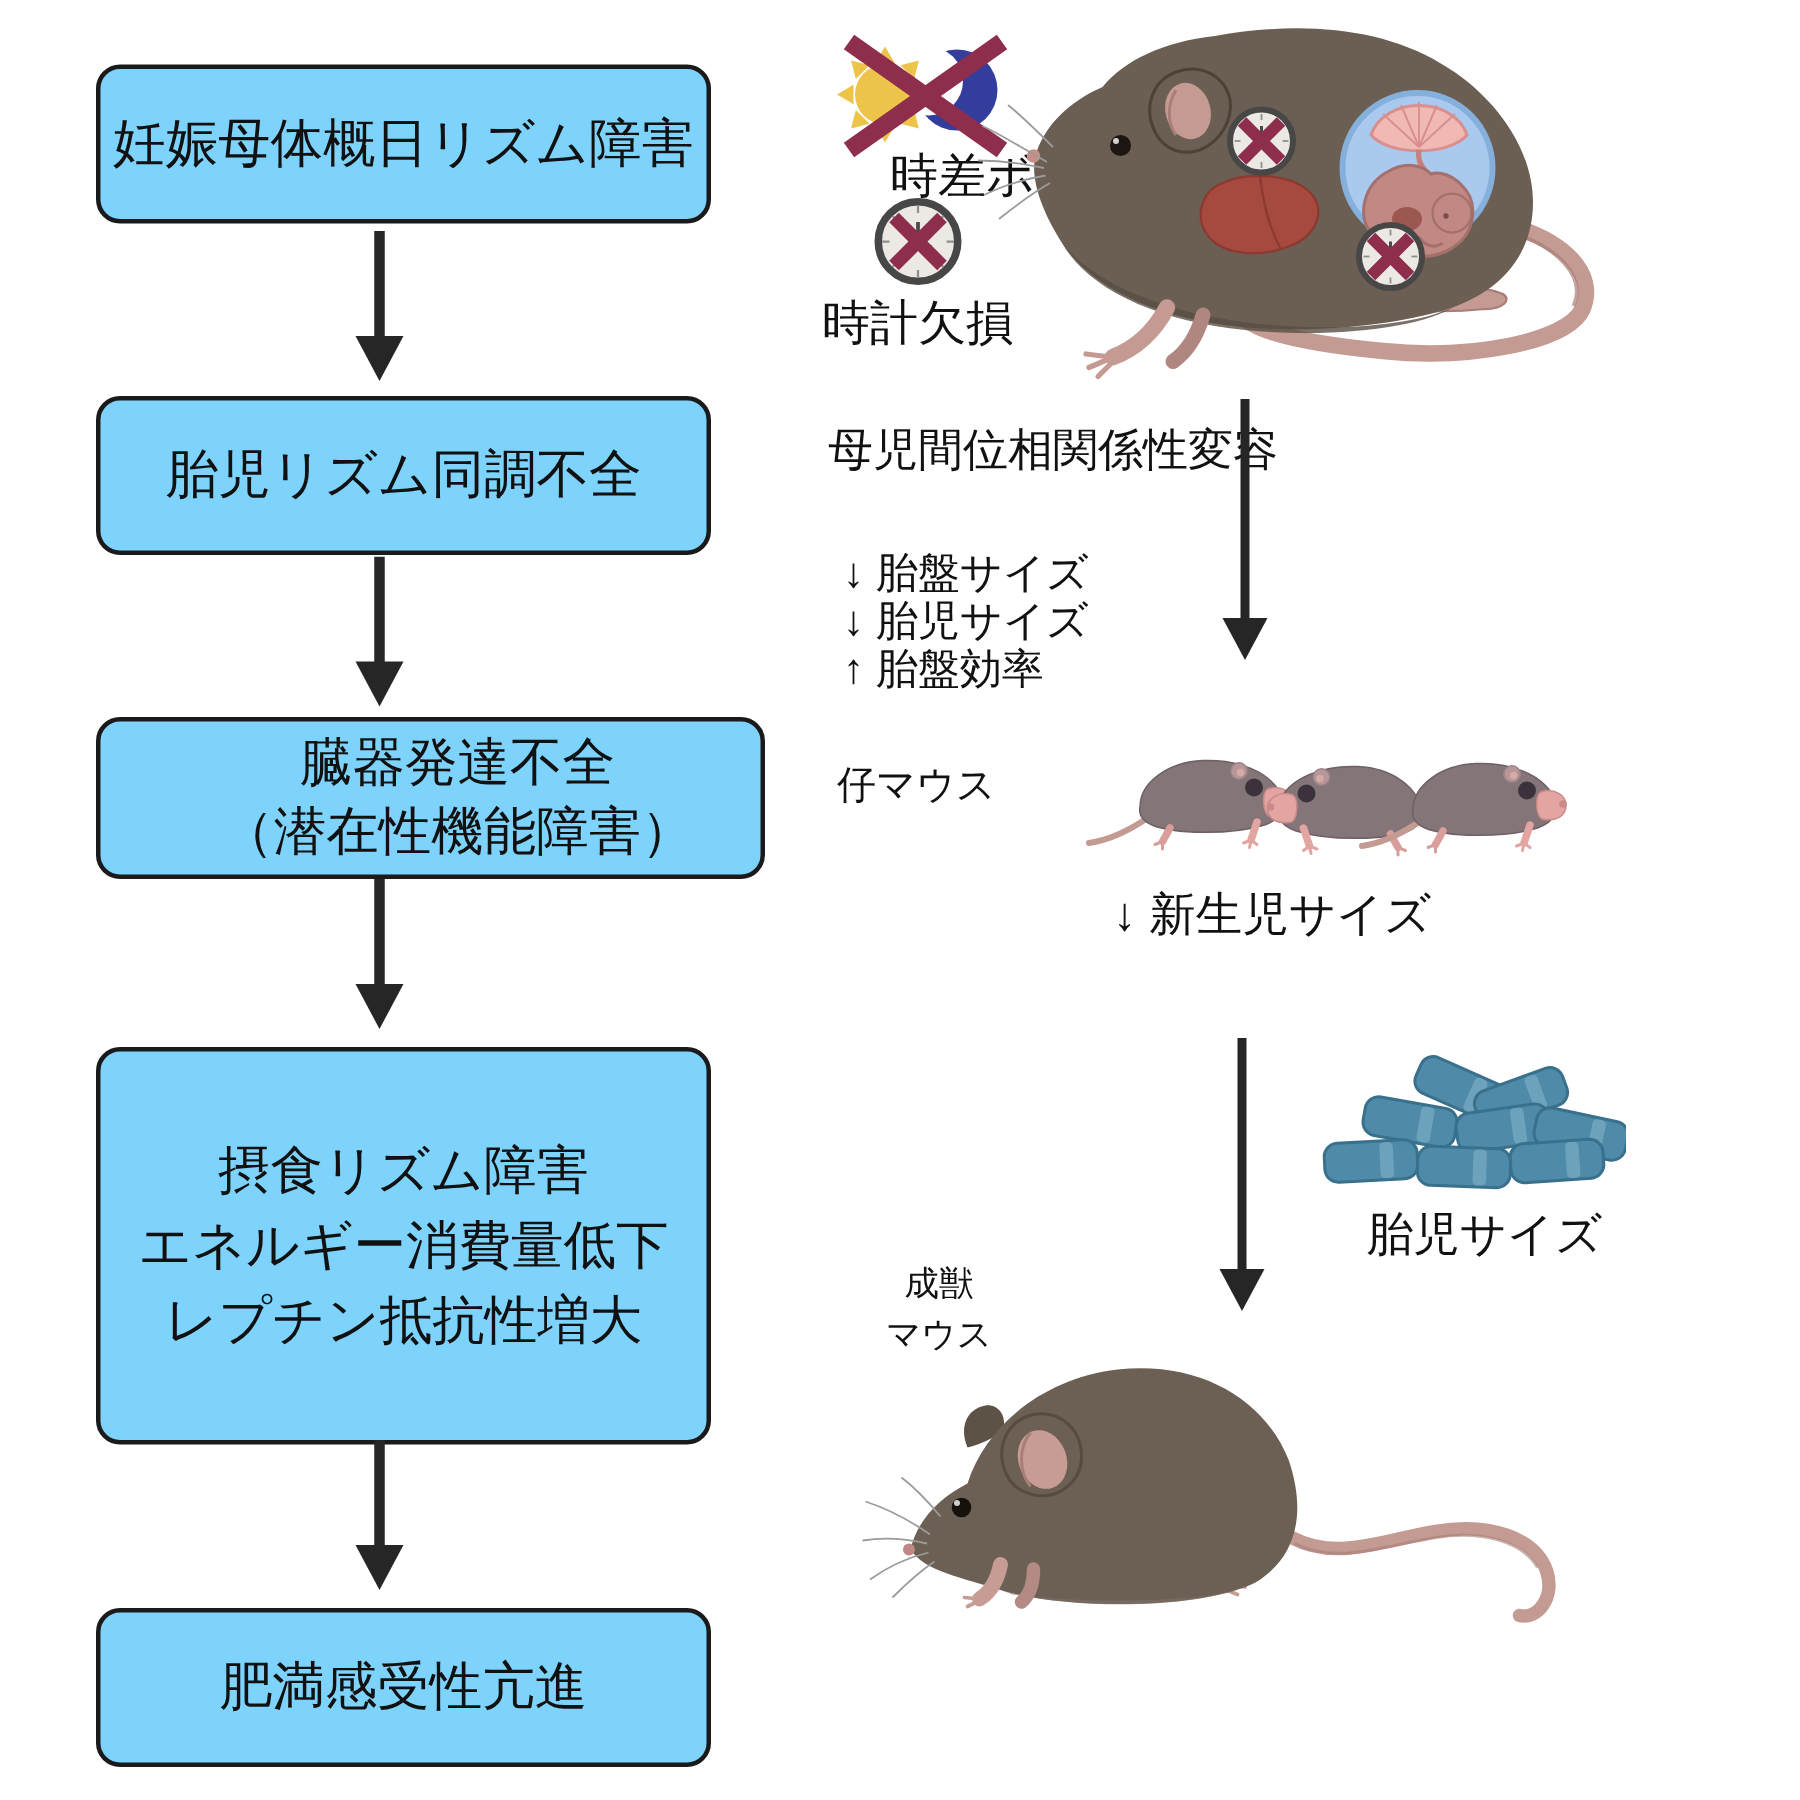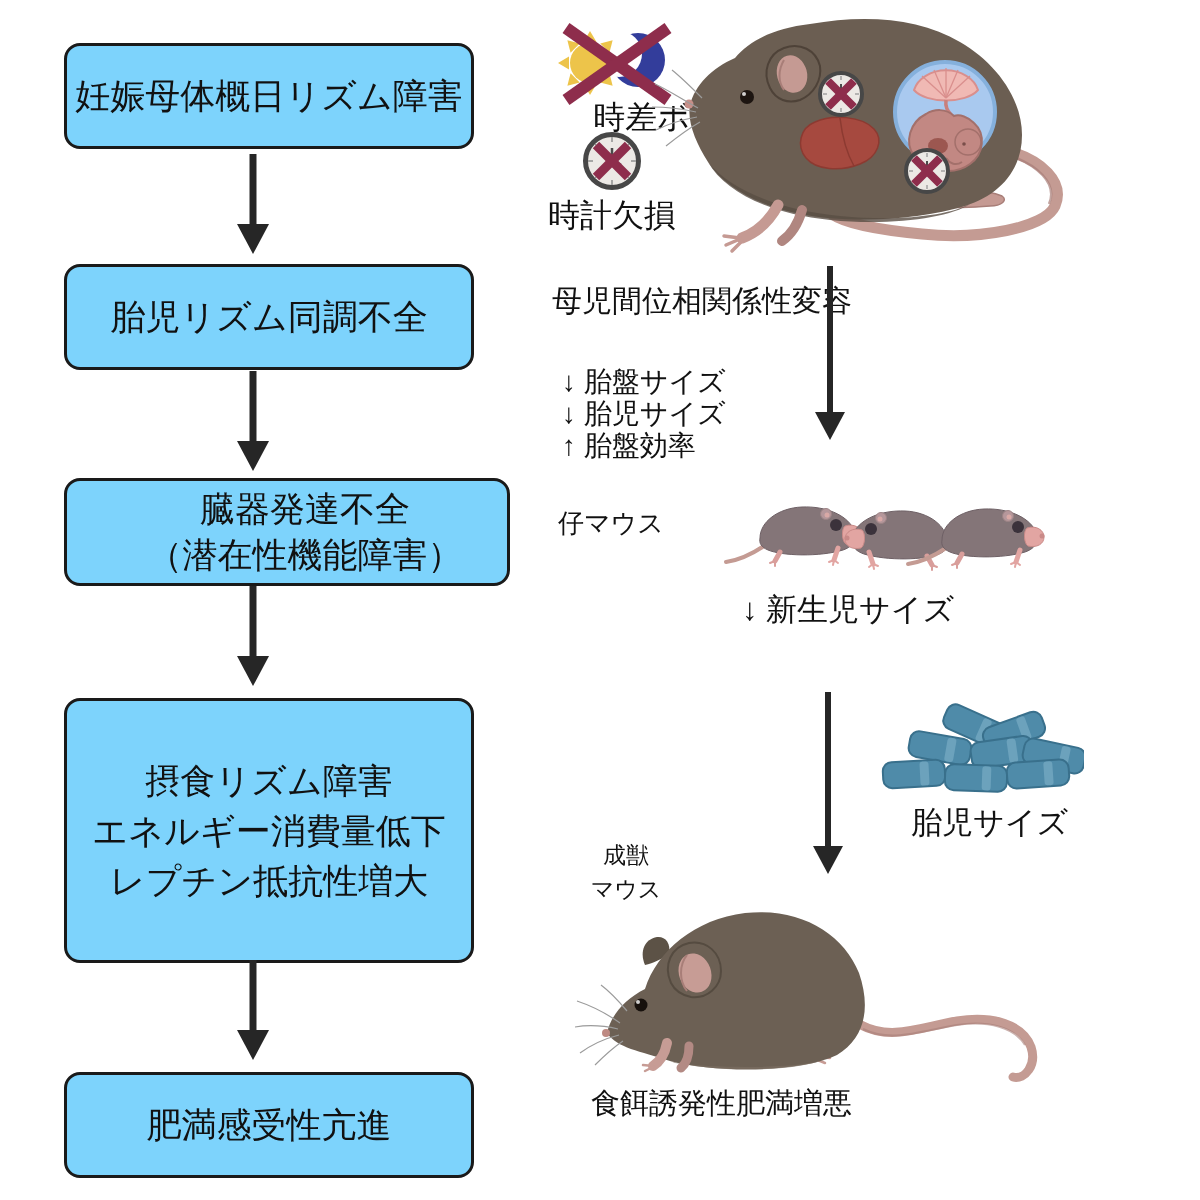--- a/index.html
+++ b/index.html
@@ -318,15 +318,14 @@
     <circle cx="31" cy="130" r="4" fill="#BD8982"></circle>
     <g fill="none" stroke="#9b9b9b" stroke-width="1.2">
       <path d="M45,120 C28,108 14,102 2,98"></path>
       <path d="M43,126 C26,122 12,122 0,124"></path>
       <path d="M44,132 C28,136 16,142 5,150"></path>
       <path d="M48,138 C36,146 28,154 20,162"></path>
       <path d="M52,108 C42,96 34,88 26,82"></path>
     </g>
   </svg>
 
-  <div class="rlabel" style="left:591px;top:1086px;font-size:29px;">食餌誘発性肥満増悪</div>
 
 </div>
 
 </body></html>

